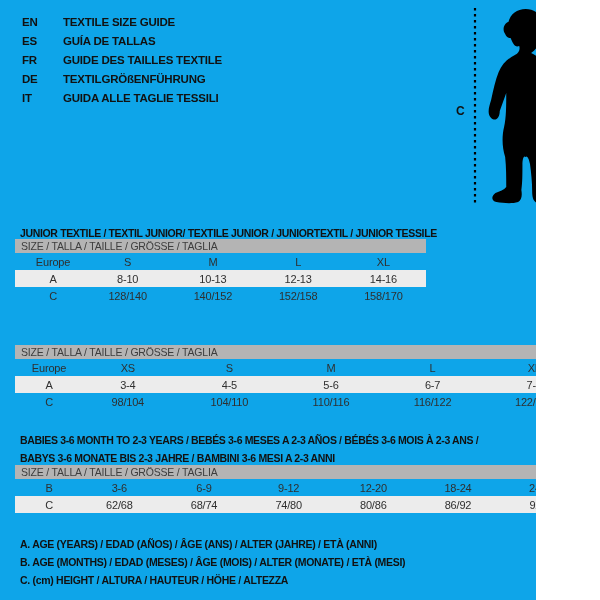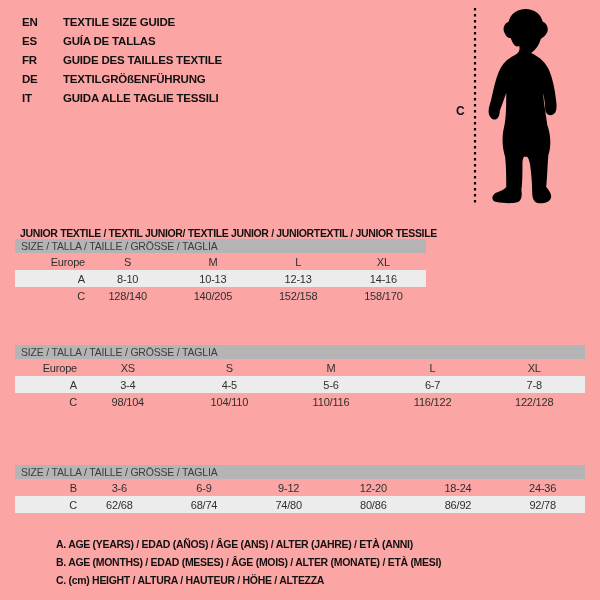--- a/index.html
+++ b/index.html
@@ -1,21 +1,21 @@
 <!DOCTYPE html>
 <html style="--band: #b4b4b4; --rowalt: #ececec; --text: #2f2f2f; --title: #111111;"><head>
 <meta charset="utf-8">
 <style>
   :root{
     --band:#b4b4b4; --rowalt:#ececec; --text:#2f2f2f; --title:#111111;
   }
   *{margin:0;padding:0;box-sizing:border-box;}
   html,body{background:#fff;}
   body{font-family:"Liberation Sans","DejaVu Sans",sans-serif;}
-  #canvas{position:relative;width:600px;height:600px;background:#fca5a5;overflow:hidden;}
+  #canvas{position:relative;width:536px;height:600px;background:#0ea5e9;overflow:hidden;}
 
   
   .lang-list{position:absolute;left:22px;top:13px;list-style:none;}
   .lang-list li{height:19px;line-height:19px;font-weight:bold;font-size:11.5px;
     color:var(--title);letter-spacing:-0.2px;}
   .lang-code{display:inline-block;width:38px;}
 
   
   .figure{position:absolute;left:452px;top:4px;width:148px;height:204px;}
   .figure svg{position:absolute;left:0;top:0;}
@@ -25,26 +25,26 @@
   .sec-title{position:absolute;left:20px;font-weight:bold;font-size:10.5px;
     letter-spacing:-0.35px;color:var(--title);line-height:18px;white-space:nowrap;margin-top:7px;}
 
   
   table.size-table{position:absolute;left:15px;border-collapse:collapse;table-layout:fixed;}
   table.size-table td{font-size:11px;color:var(--text);text-align:center;height:17px;
     padding:0;letter-spacing:-0.2px;white-space:nowrap;overflow:hidden;}
   table.size-table tr.band td{background:var(--band);text-align:left;padding-left:6px;
     font-size:10.5px;height:14px;color:#3d3d3d;letter-spacing:-0.2px;}
   table.size-table tr.shaded td{background:var(--rowalt);}
-  table.size-table td.lbl{text-align:right;padding-left:6px;}
+  table.size-table td.lbl{text-align:center;padding-left:6px;}
 
   
   .footnotes{position:absolute;left:20px;top:535px;}
   .footnotes div{font-weight:bold;font-size:10.5px;line-height:18px;
-    letter-spacing:-0.3px;color:var(--title);white-space:nowrap;margin-left:36px;}
+    letter-spacing:-0.3px;color:var(--title);white-space:nowrap;}
 </style>
 </head>
 <body>
 
 <div id="canvas">
 
   <ul class="lang-list">
     <li>
       <span class="lang-code">EN</span>
       <span>TEXTILE SIZE GUIDE</span></li>
@@ -104,21 +104,21 @@
         <tr class="shaded">
           <td class="lbl">A</td>
           <td>8-10</td>
           <td>10-13</td>
           <td>12-13</td>
           <td>14-16</td>
         </tr>
         <tr>
           <td class="lbl">C</td>
           <td>128/140</td>
-          <td>140/205</td>
+          <td>140/152</td>
           <td>152/158</td>
           <td>158/170</td>
         </tr>
       </tbody>
     </table>
 
   <table class="size-table" style="top: 345px; width: 570px;">
       <colgroup>
         <col style="width: 62px;">
         <col>
@@ -151,20 +151,24 @@
           <td class="lbl">C</td>
           <td>98/104</td>
           <td>104/110</td>
           <td>110/116</td>
           <td>116/122</td>
           <td>122/128</td>
         </tr>
       </tbody>
     </table>
 
+  <div class="sec-title" style="top:424px">
+    <div>BABIES 3-6 MONTH TO 2-3 YEARS / BEBÉS 3-6 MESES A 2-3 AÑOS / BÉBÉS 3-6 MOIS À 2-3 ANS /</div>
+    <div>BABYS 3-6 MONATE BIS 2-3 JAHRE / BAMBINI 3-6 MESI A 2-3 ANNI</div>
+  </div>
   <table class="size-table" style="top: 465px; width: 570px;">
       <colgroup>
         <col style="width: 62px;">
         <col>
         <col>
         <col>
         <col>
         <col>
         <col>
       </colgroup>

